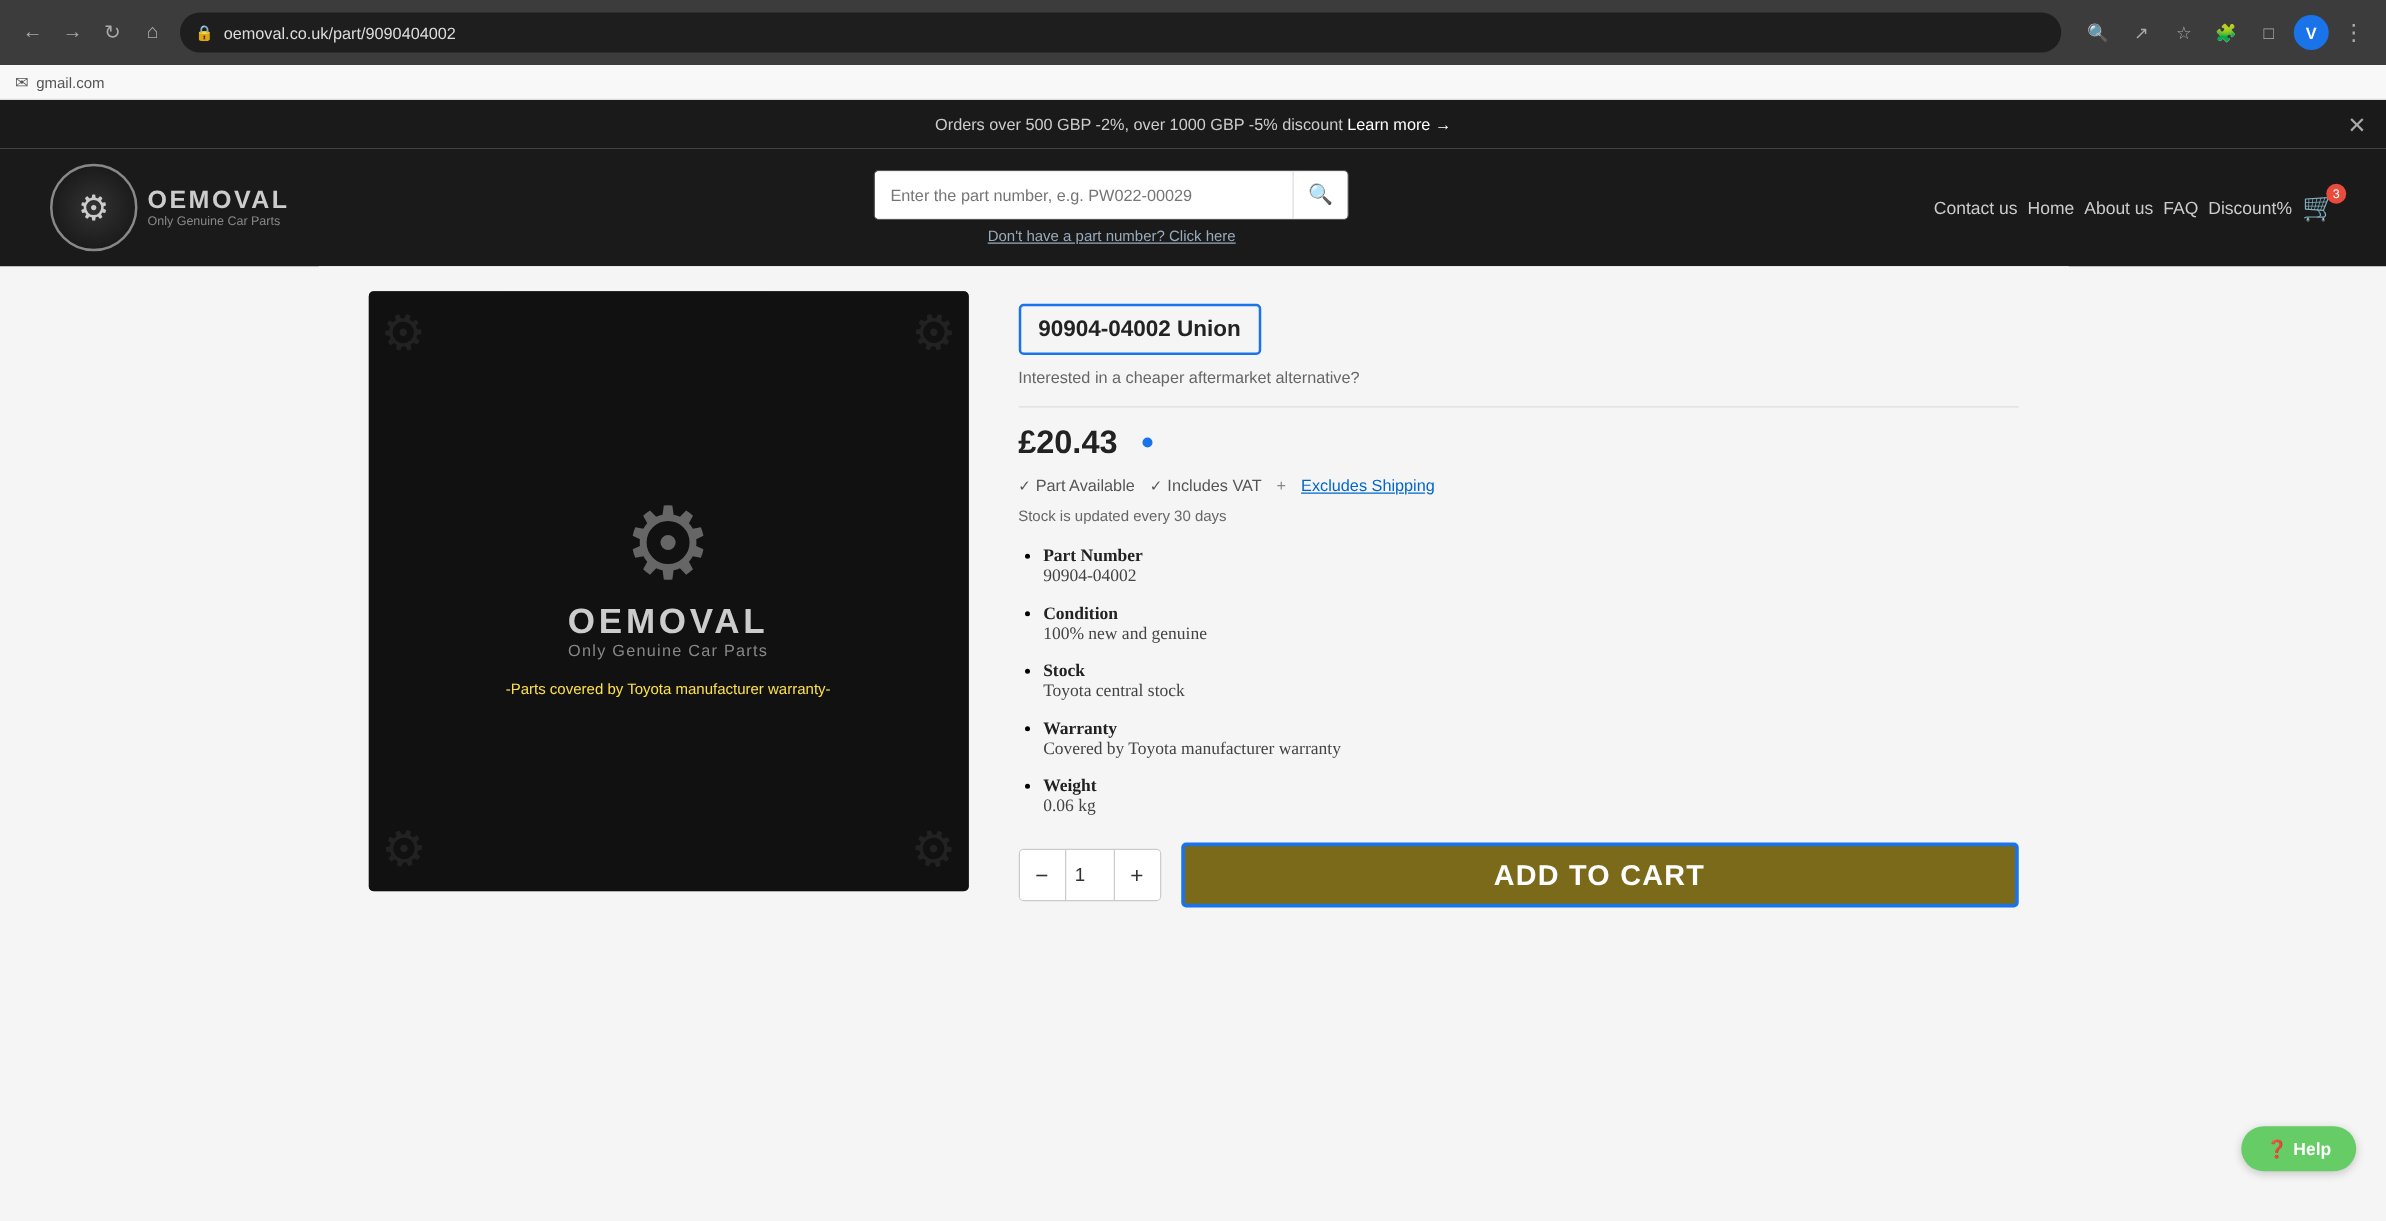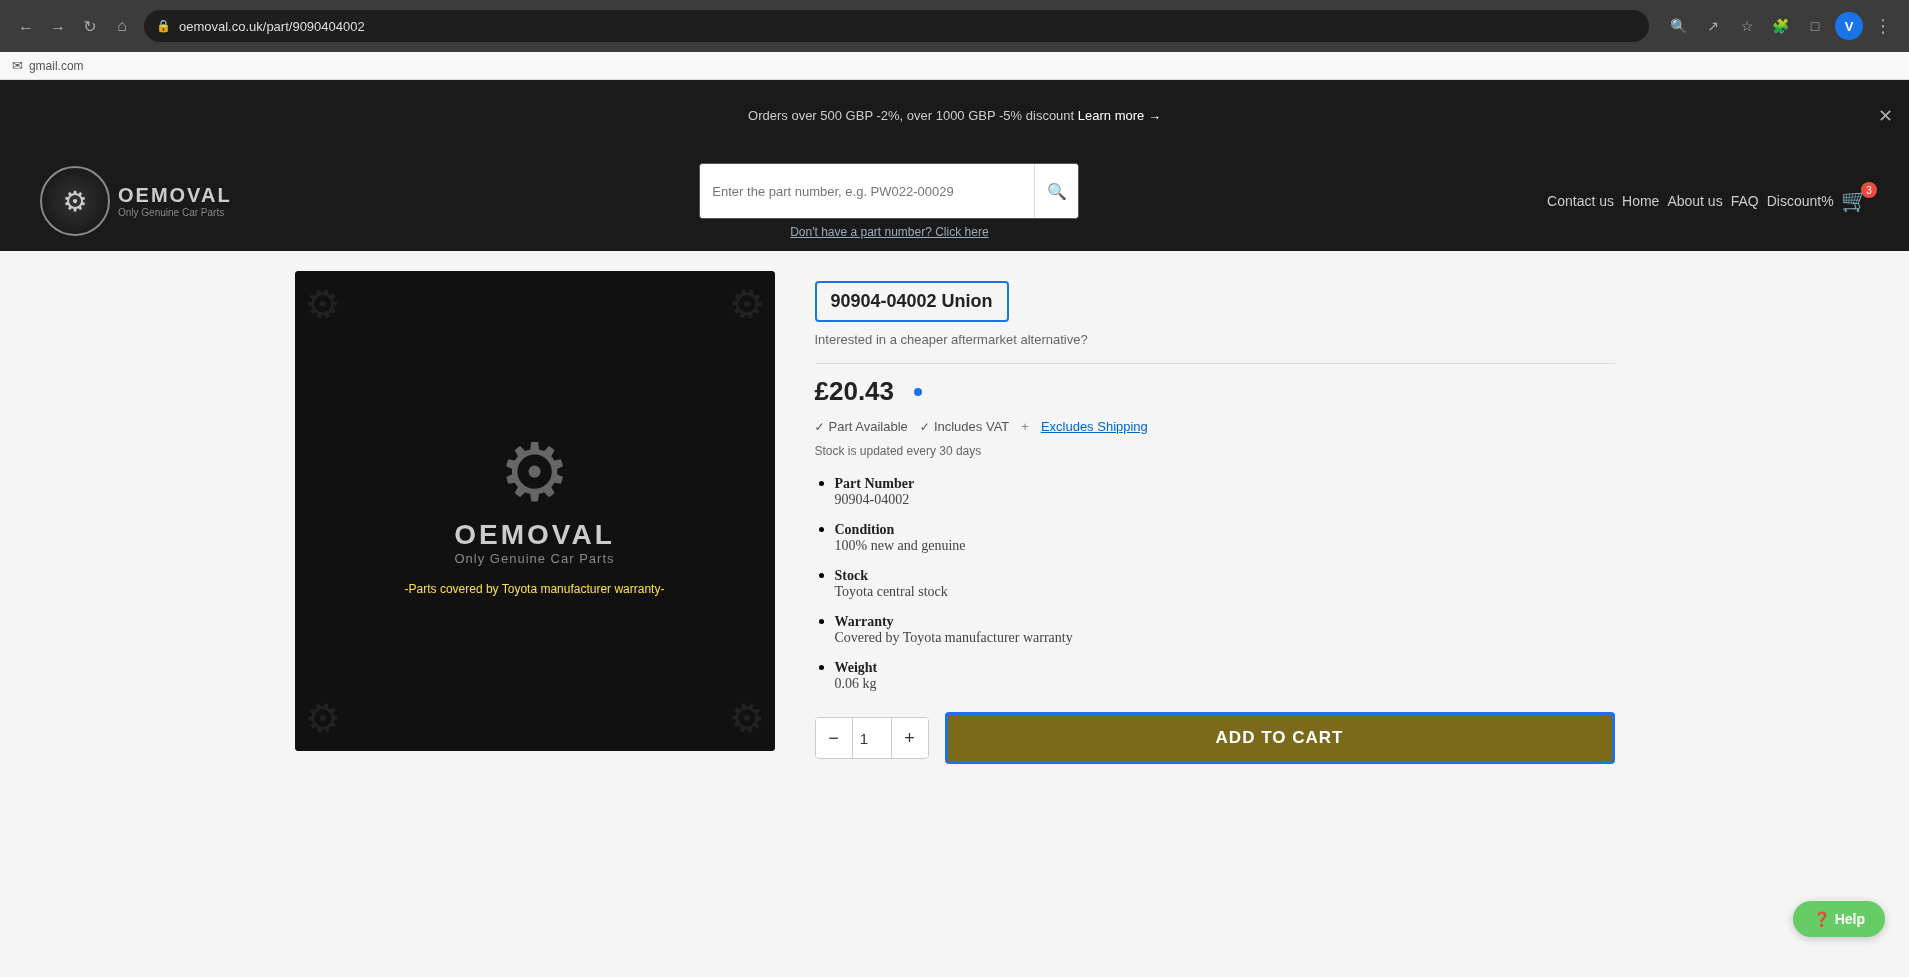--- a/index.html
+++ b/index.html
@@ -94,21 +94,21 @@
     .gmail-text {
       font-size: 12px;
       color: #555;
     }
 
     
     .announcement-bar {
       background: #1a1a1a;
       color: #ccc;
       text-align: center;
-      padding: 28px 40px;
+      padding: 12px 40px;
       font-size: 13px;
       position: relative;
       display: flex;
       align-items: center;
       justify-content: center;
     }
     .announcement-bar a {
       color: #fff;
       font-weight: normal;
       text-decoration: none;
@@ -168,21 +168,21 @@
 
     .search-area {
       flex: 1;
       display: flex;
       flex-direction: column;
       align-items: center;
       gap: 6px;
     }
     .search-box {
       width: 380px;
-      height: 56px;
+      height: 40px;
       display: flex;
       border: 1px solid #555;
       border-radius: 4px;
       overflow: hidden;
       background: #fff;
     }
     .search-input {
       flex: 1;
       border: none;
       padding: 0 12px;
@@ -444,21 +444,21 @@
       color: #333;
       outline: none;
     }
     .add-to-cart-btn {
       flex: 1;
       height: 52px;
       background: #7a6a1a;
       color: white;
       border: 3px solid #1a73e8;
       border-radius: 4px;
-      font-size: 17px;
+      font-size: 23px;
       font-weight: bold;
       letter-spacing: 1px;
       cursor: pointer;
       position: relative;
     }
 
     
     .help-btn {
       position: fixed;
       bottom: 40px;

